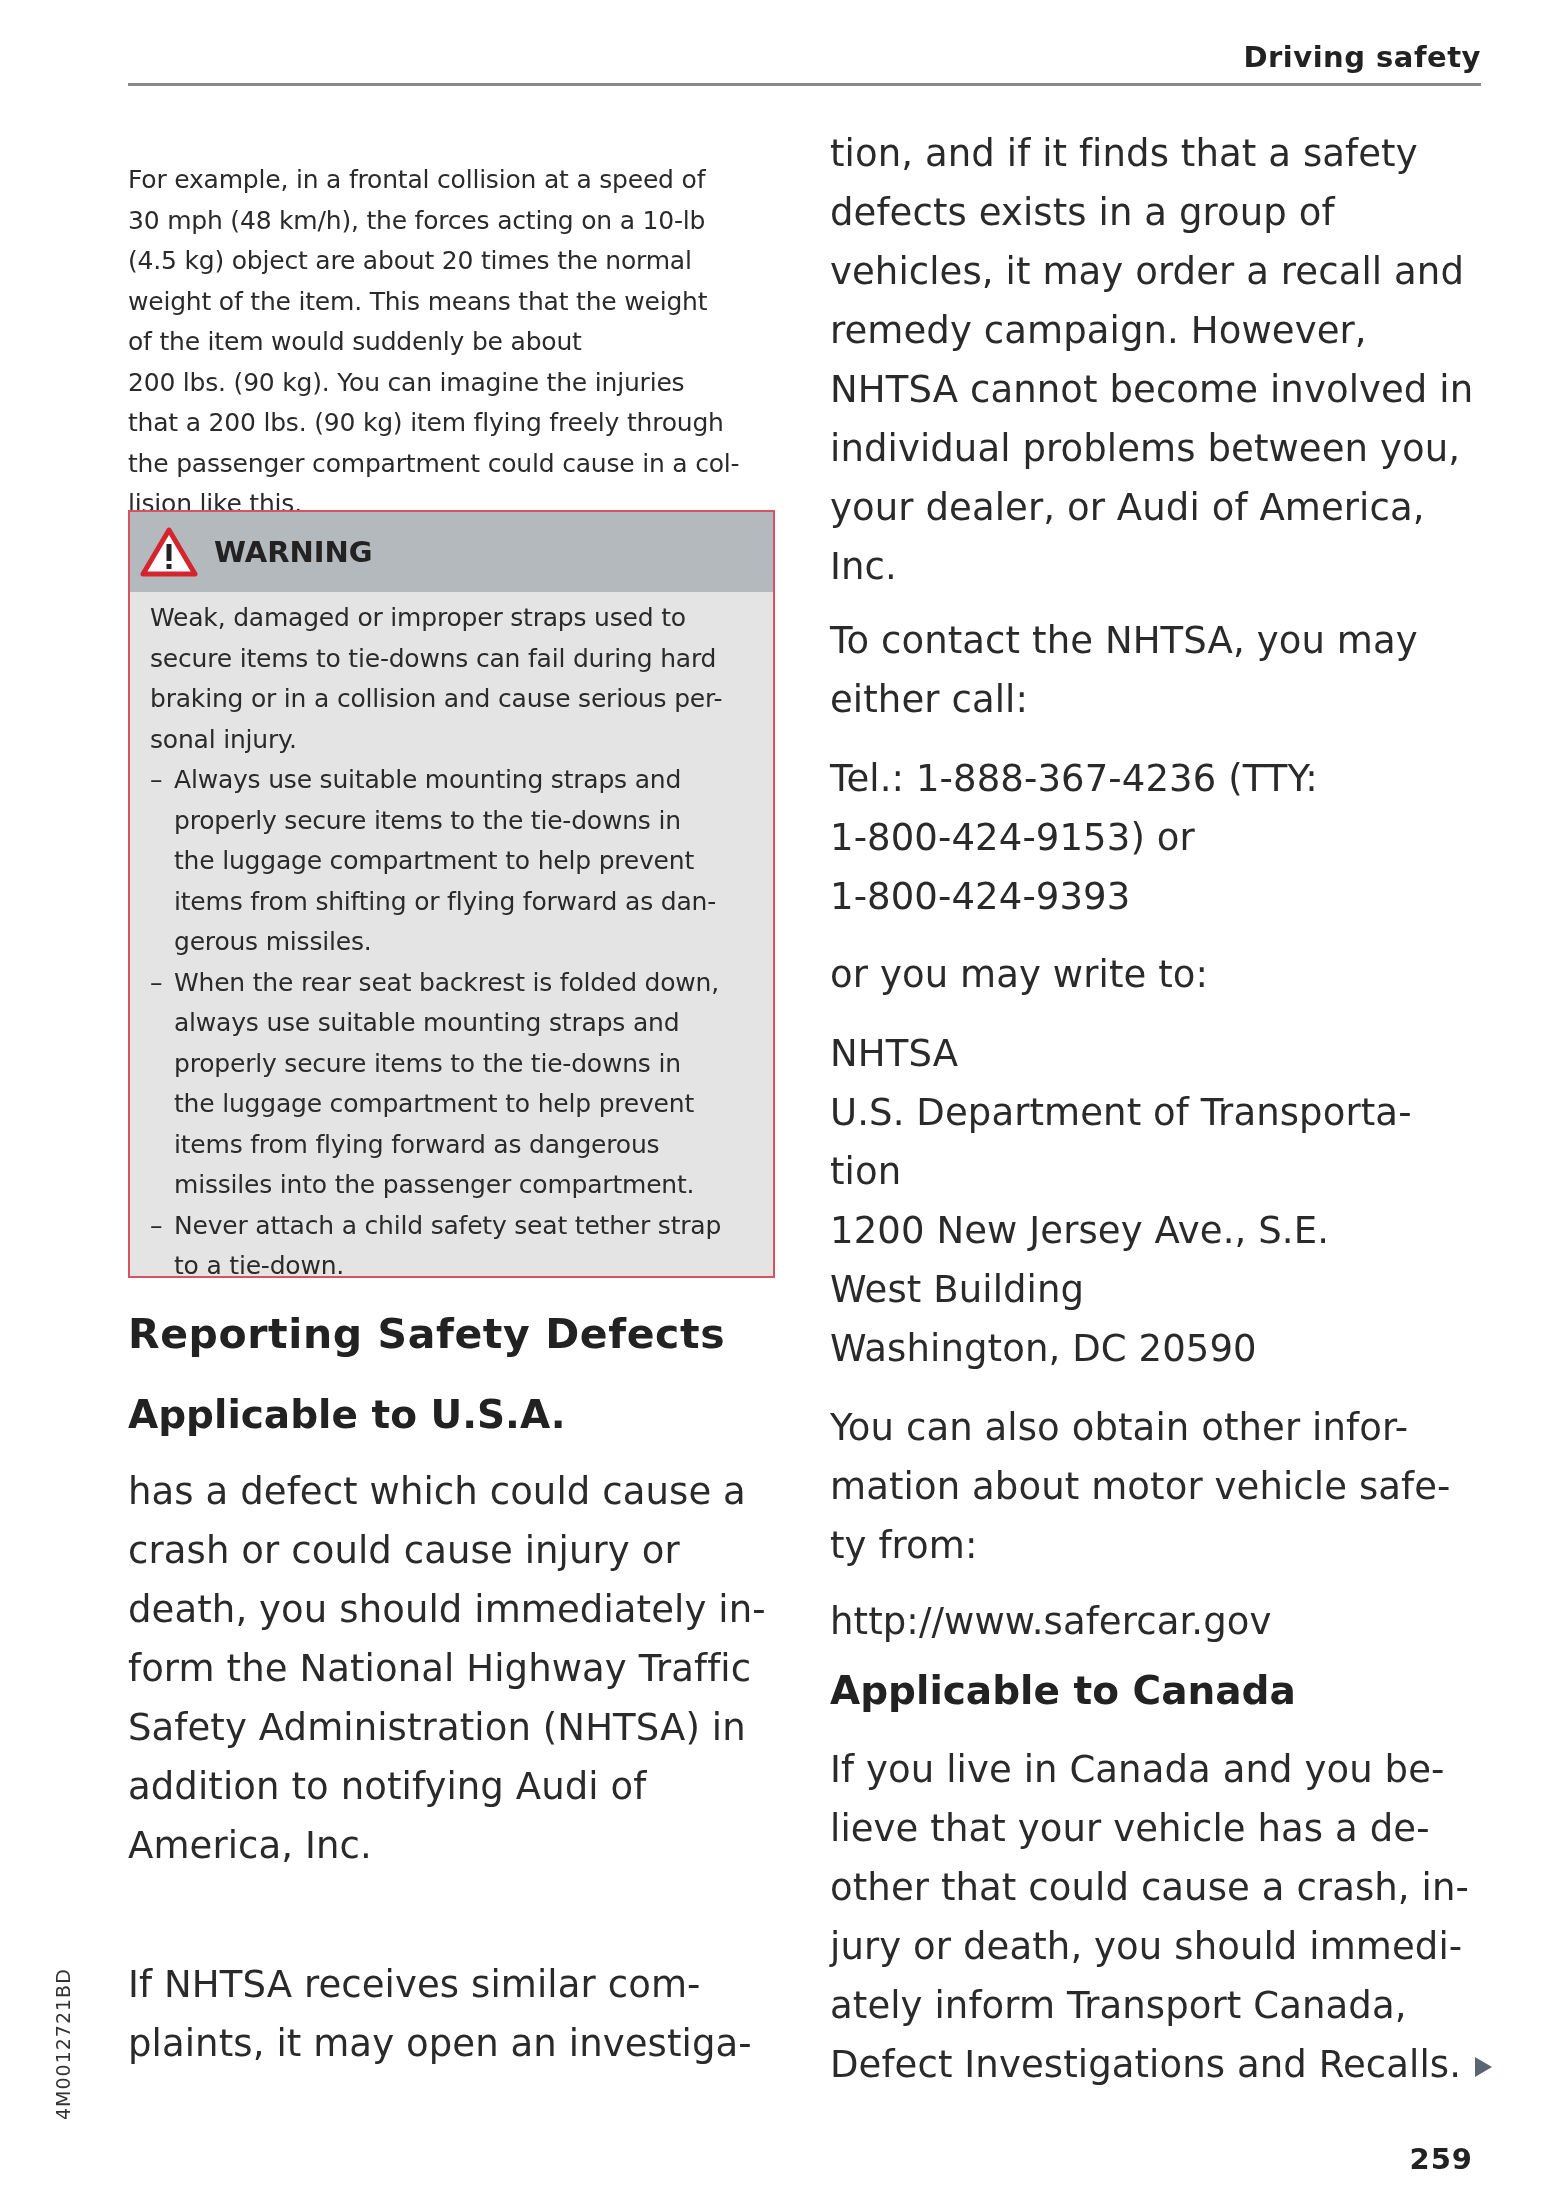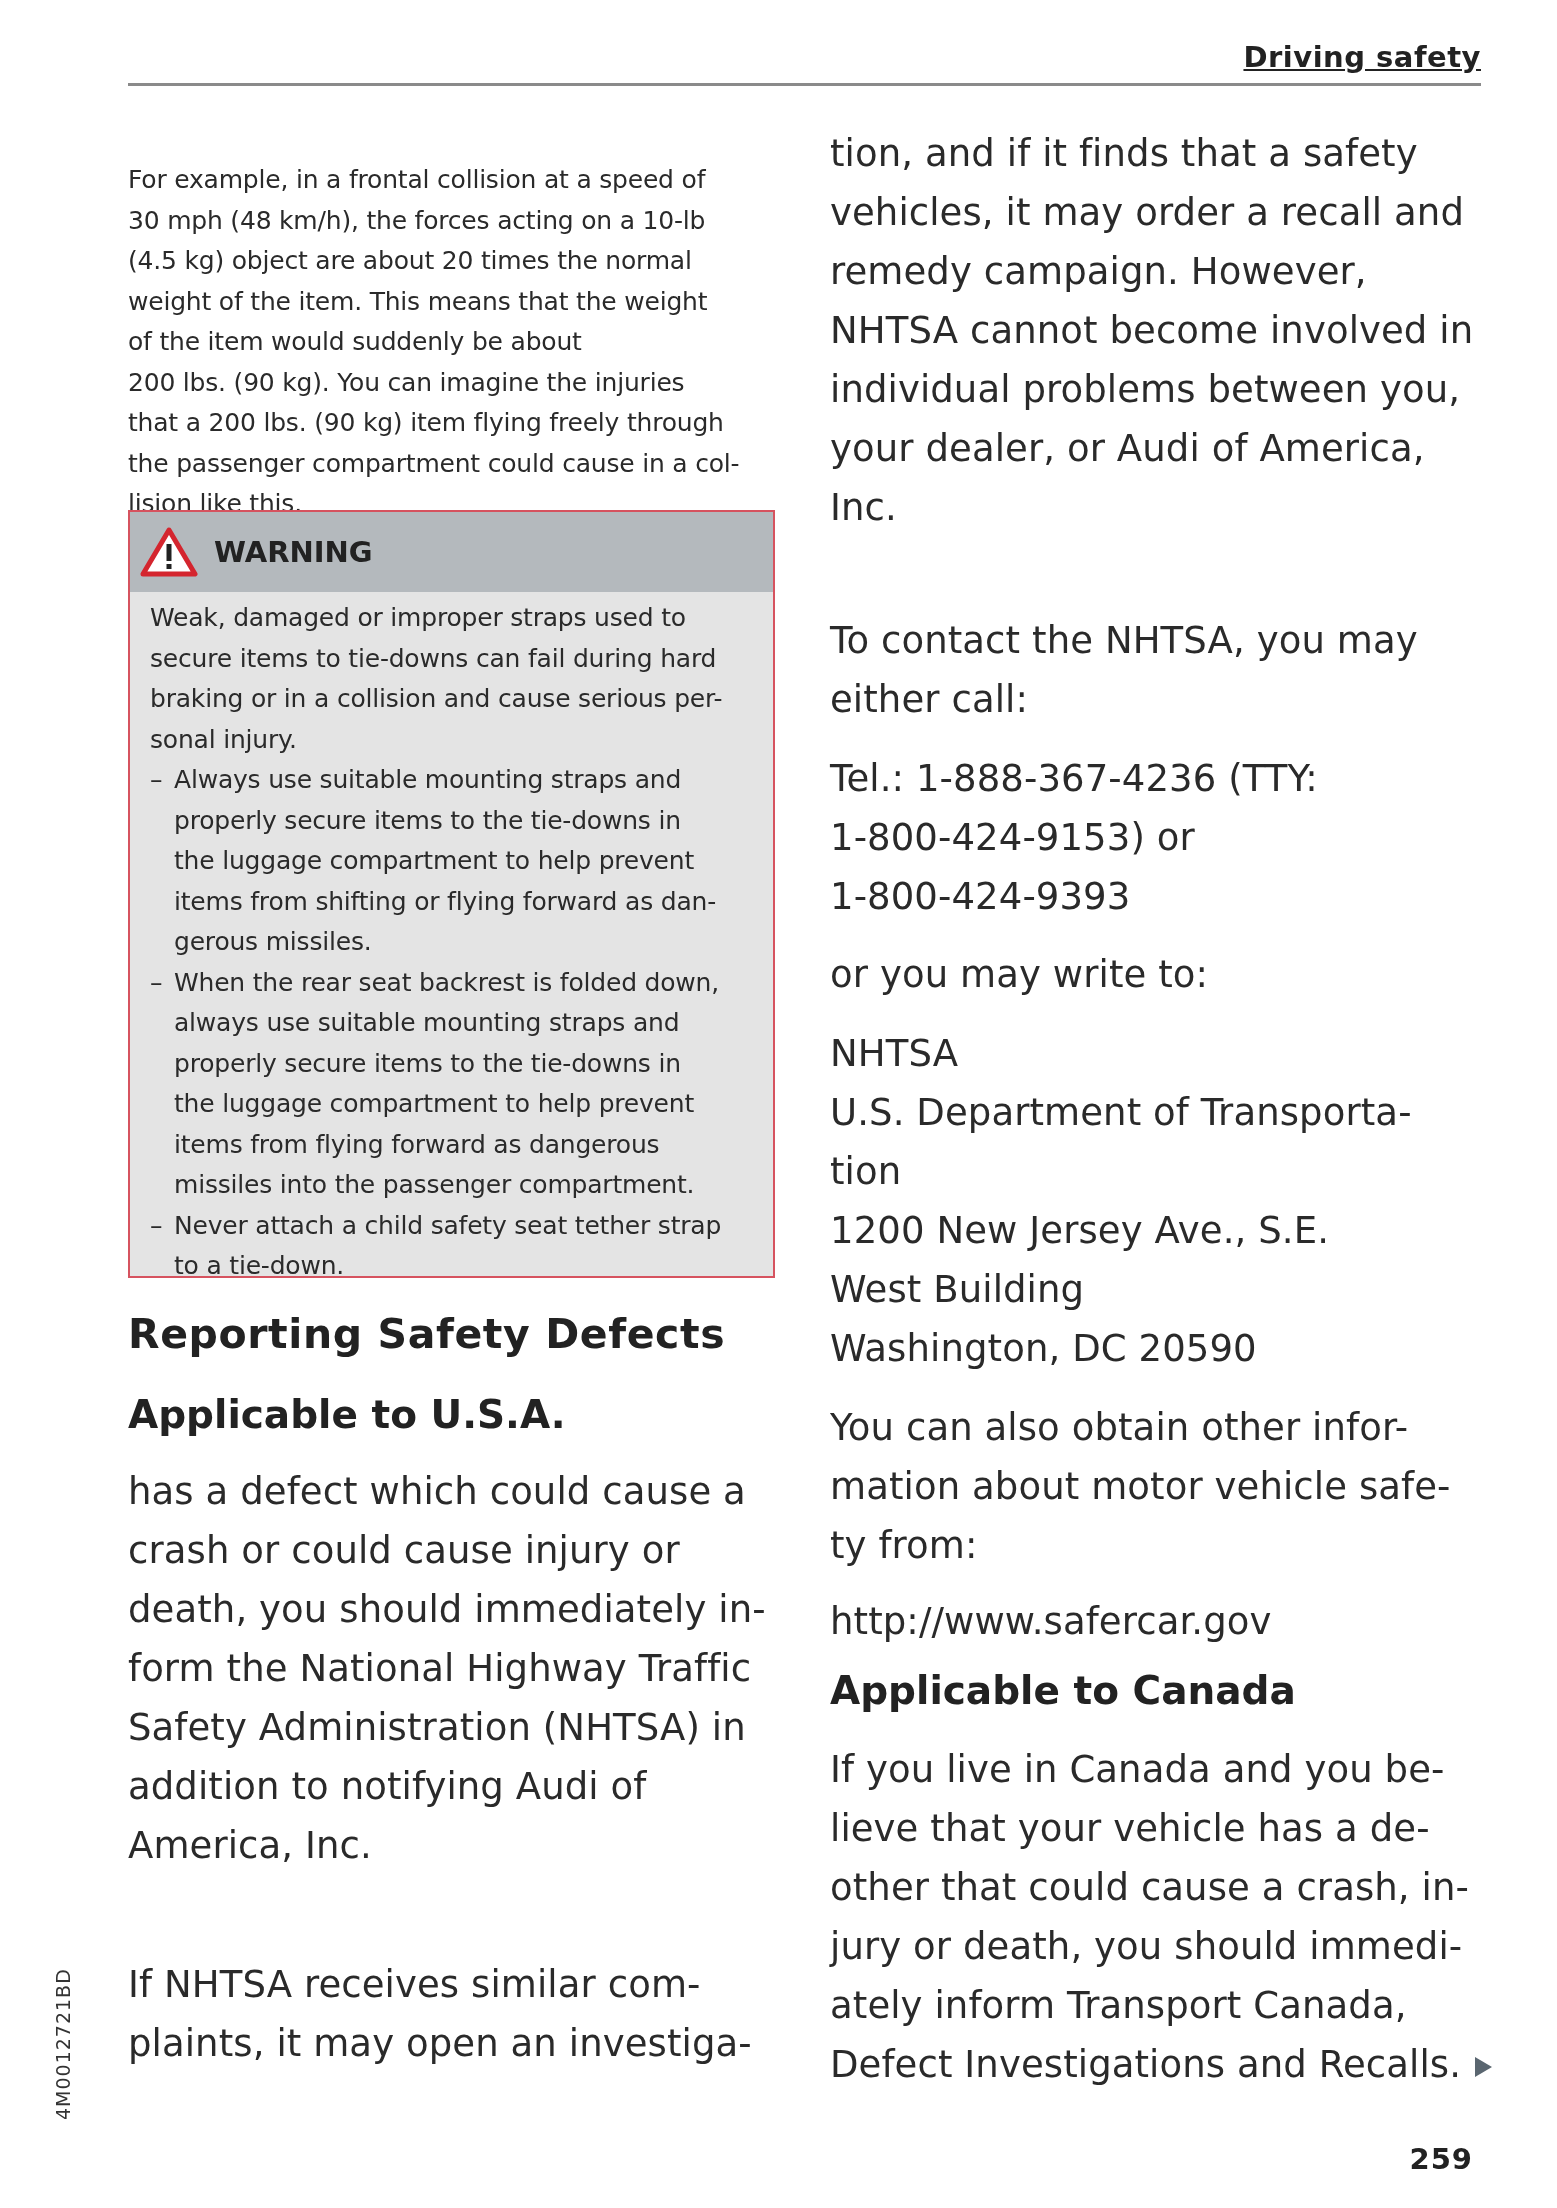--- a/index.html
+++ b/index.html
@@ -1,19 +1,19 @@
 <!DOCTYPE html>
 <html><head>
 <meta charset="utf-8">
 <style>
   html,body{margin:0;padding:0;background:#fff;}
   body{width:1557px;height:2208px;position:relative;overflow:hidden;
        font-family:"DejaVu Sans","Liberation Sans",sans-serif;color:#2a2a2a;}
   .abs{position:absolute;}
-  .run-head{right:76px;top:40px;font-size:29px;font-weight:bold;letter-spacing:0.5px;color:#222;text-decoration:underline;}
+  .run-head{right:76px;top:40px;font-size:29px;font-weight:bold;letter-spacing:0.5px;color:#222;}
   .rule{left:128px;width:1353px;top:83px;height:3px;background:#8a8a8a;}
   .side-code{left:52px;top:2120px;transform-origin:left top;transform:rotate(-90deg);
        font-size:19px;letter-spacing:1px;color:#333;white-space:nowrap;}
   .small{font-size:25px;line-height:40.5px;letter-spacing:-0.2px;}
   .big{font-size:37px;line-height:59px;letter-spacing:0.1px;}
   .line{display:block;white-space:nowrap;}
   .left-intro{left:128px;top:112px;width:650px;margin-top:48px;}
   .warn{left:128px;top:510px;width:647px;height:768px;border:2px solid #d6535f;background:#e4e4e4;box-sizing:border-box;}
   .warn-head{height:80px;background:#b4b9bd;display:flex;align-items:center;}
   .warn-icon{margin-left:10px;width:58px;height:50px;}
@@ -112,20 +112,21 @@
   <span class="line">America, Inc.</span>
 </div>
 
 <div class="abs big left-p2">
   <span class="line">If NHTSA receives similar com-</span>
   <span class="line">plaints, it may open an investiga-</span>
 </div>
 
 <div class="abs big right r1">
   <span class="line">tion, and if it finds that a safety</span>
+  <span class="line">defects exists in a group of</span>
   <span class="line">vehicles, it may order a recall and</span>
   <span class="line">remedy campaign. However,</span>
   <span class="line">NHTSA cannot become involved in</span>
   <span class="line">individual problems between you,</span>
   <span class="line">your dealer, or Audi of America,</span>
   <span class="line">Inc.</span>
 </div>
 
 <div class="abs big right r2">
   <span class="line">To contact the NHTSA, you may</span>

